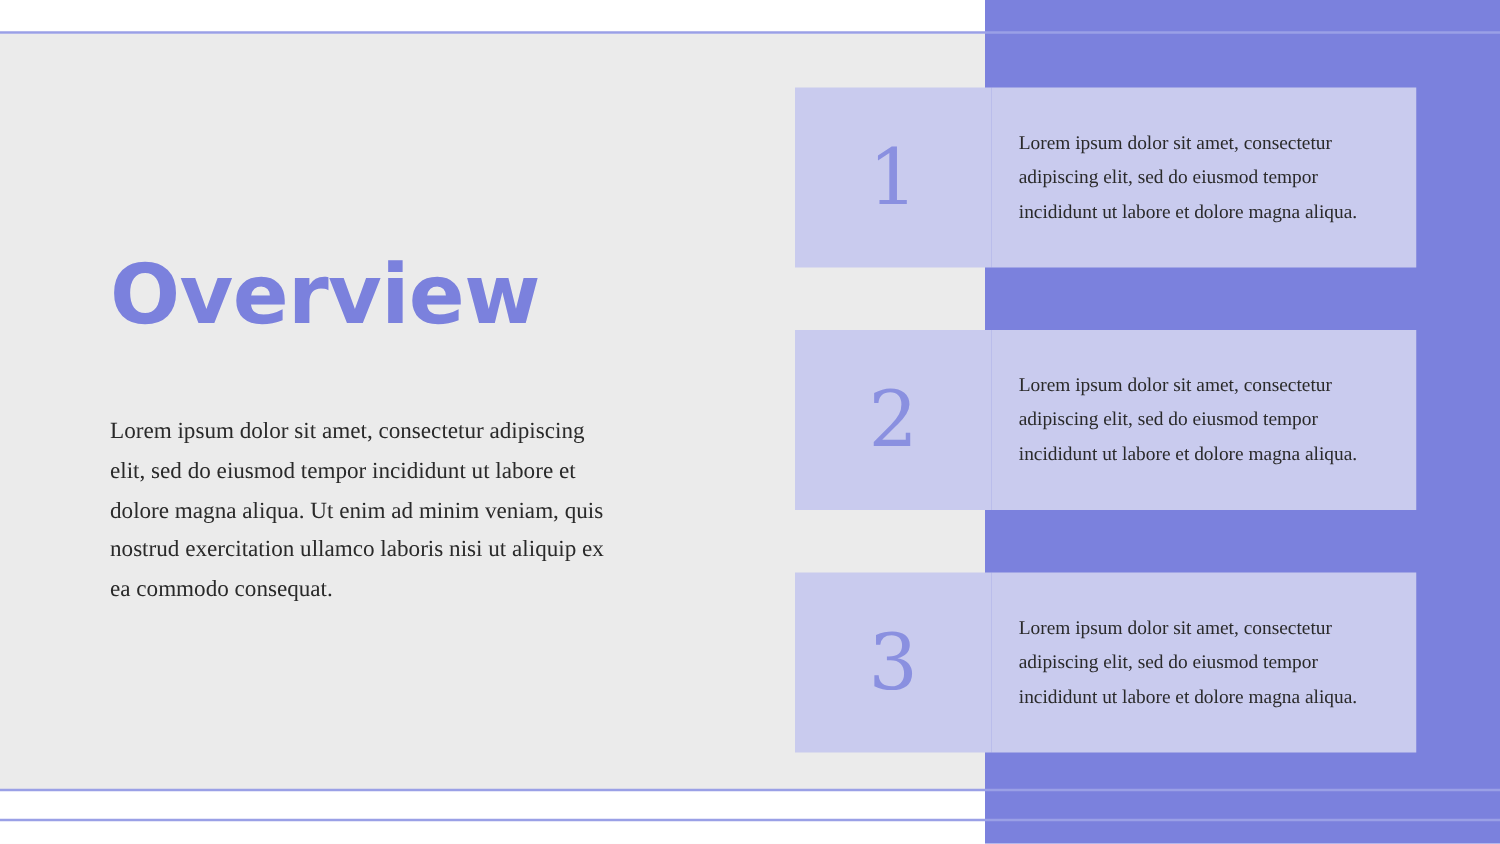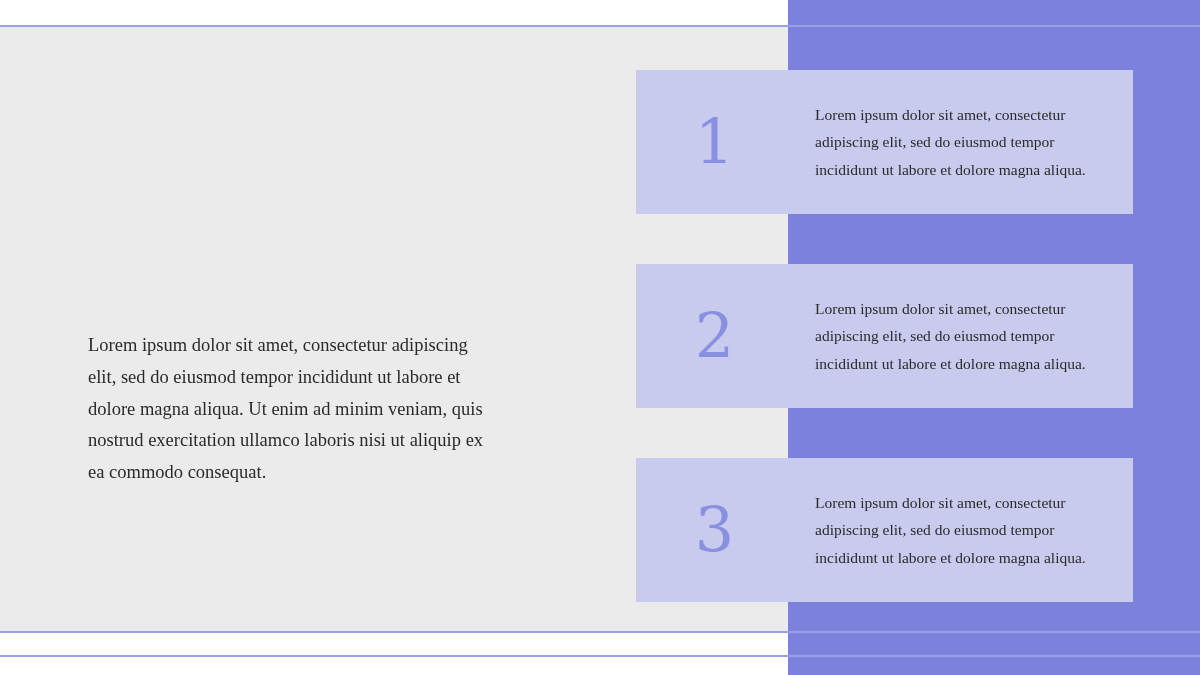--- a/index.html
+++ b/index.html
@@ -126,20 +126,21 @@
 
 <div class="slide">
 
   <div class="bg-panel"></div>
   <div class="vertical-band"></div>
 
   <div class="rule rule-top"></div>
   <div class="rule rule-bottom"></div>
   <div class="rule rule-bottom2"></div>
 
+  <div class="title">Overview</div>
 
   <div class="body-text">Lorem ipsum dolor sit amet, consectetur adipiscing elit, sed do eiusmod tempor incididunt ut labore et dolore magna aliqua. Ut enim ad minim veniam, quis nostrud exercitation ullamco laboris nisi ut aliquip ex ea commodo consequat.</div>
 
   <div class="card card-1">
     <div class="card-number">1</div>
     <div class="card-text">
       <p>Lorem ipsum dolor sit amet, consectetur adipiscing elit, sed do eiusmod tempor incididunt ut labore et dolore magna aliqua.</p>
     </div>
   </div>
 

